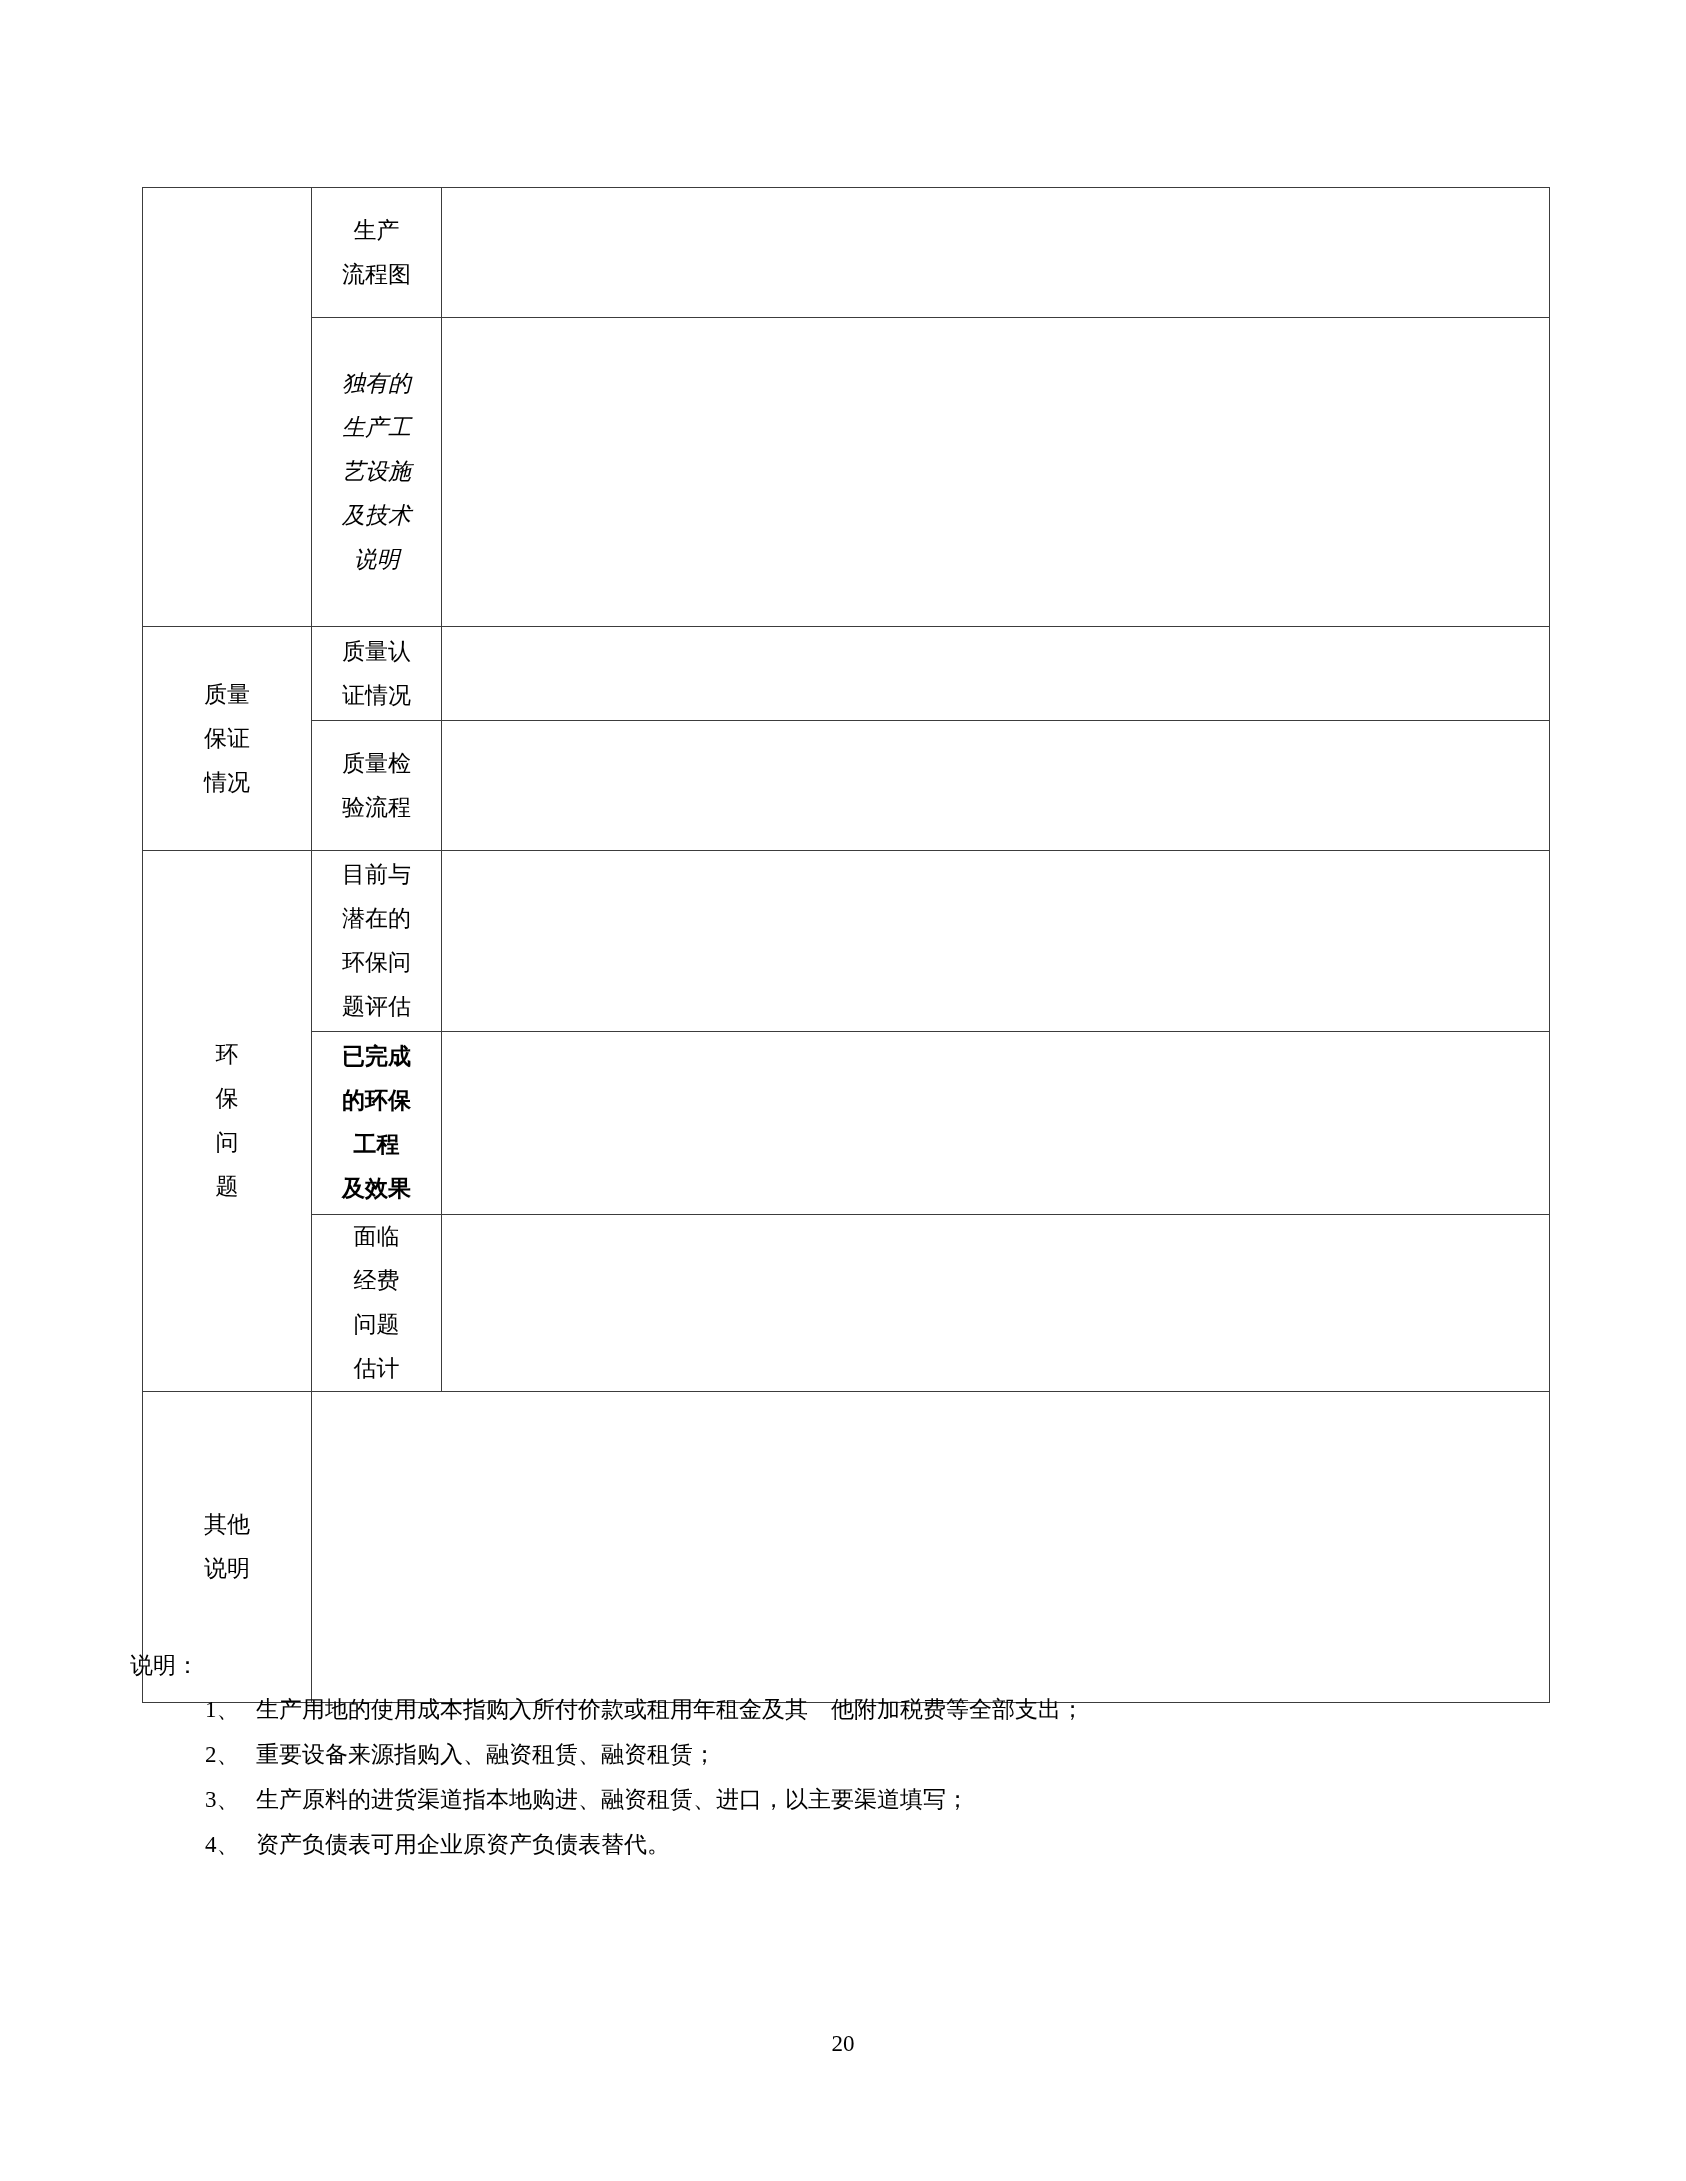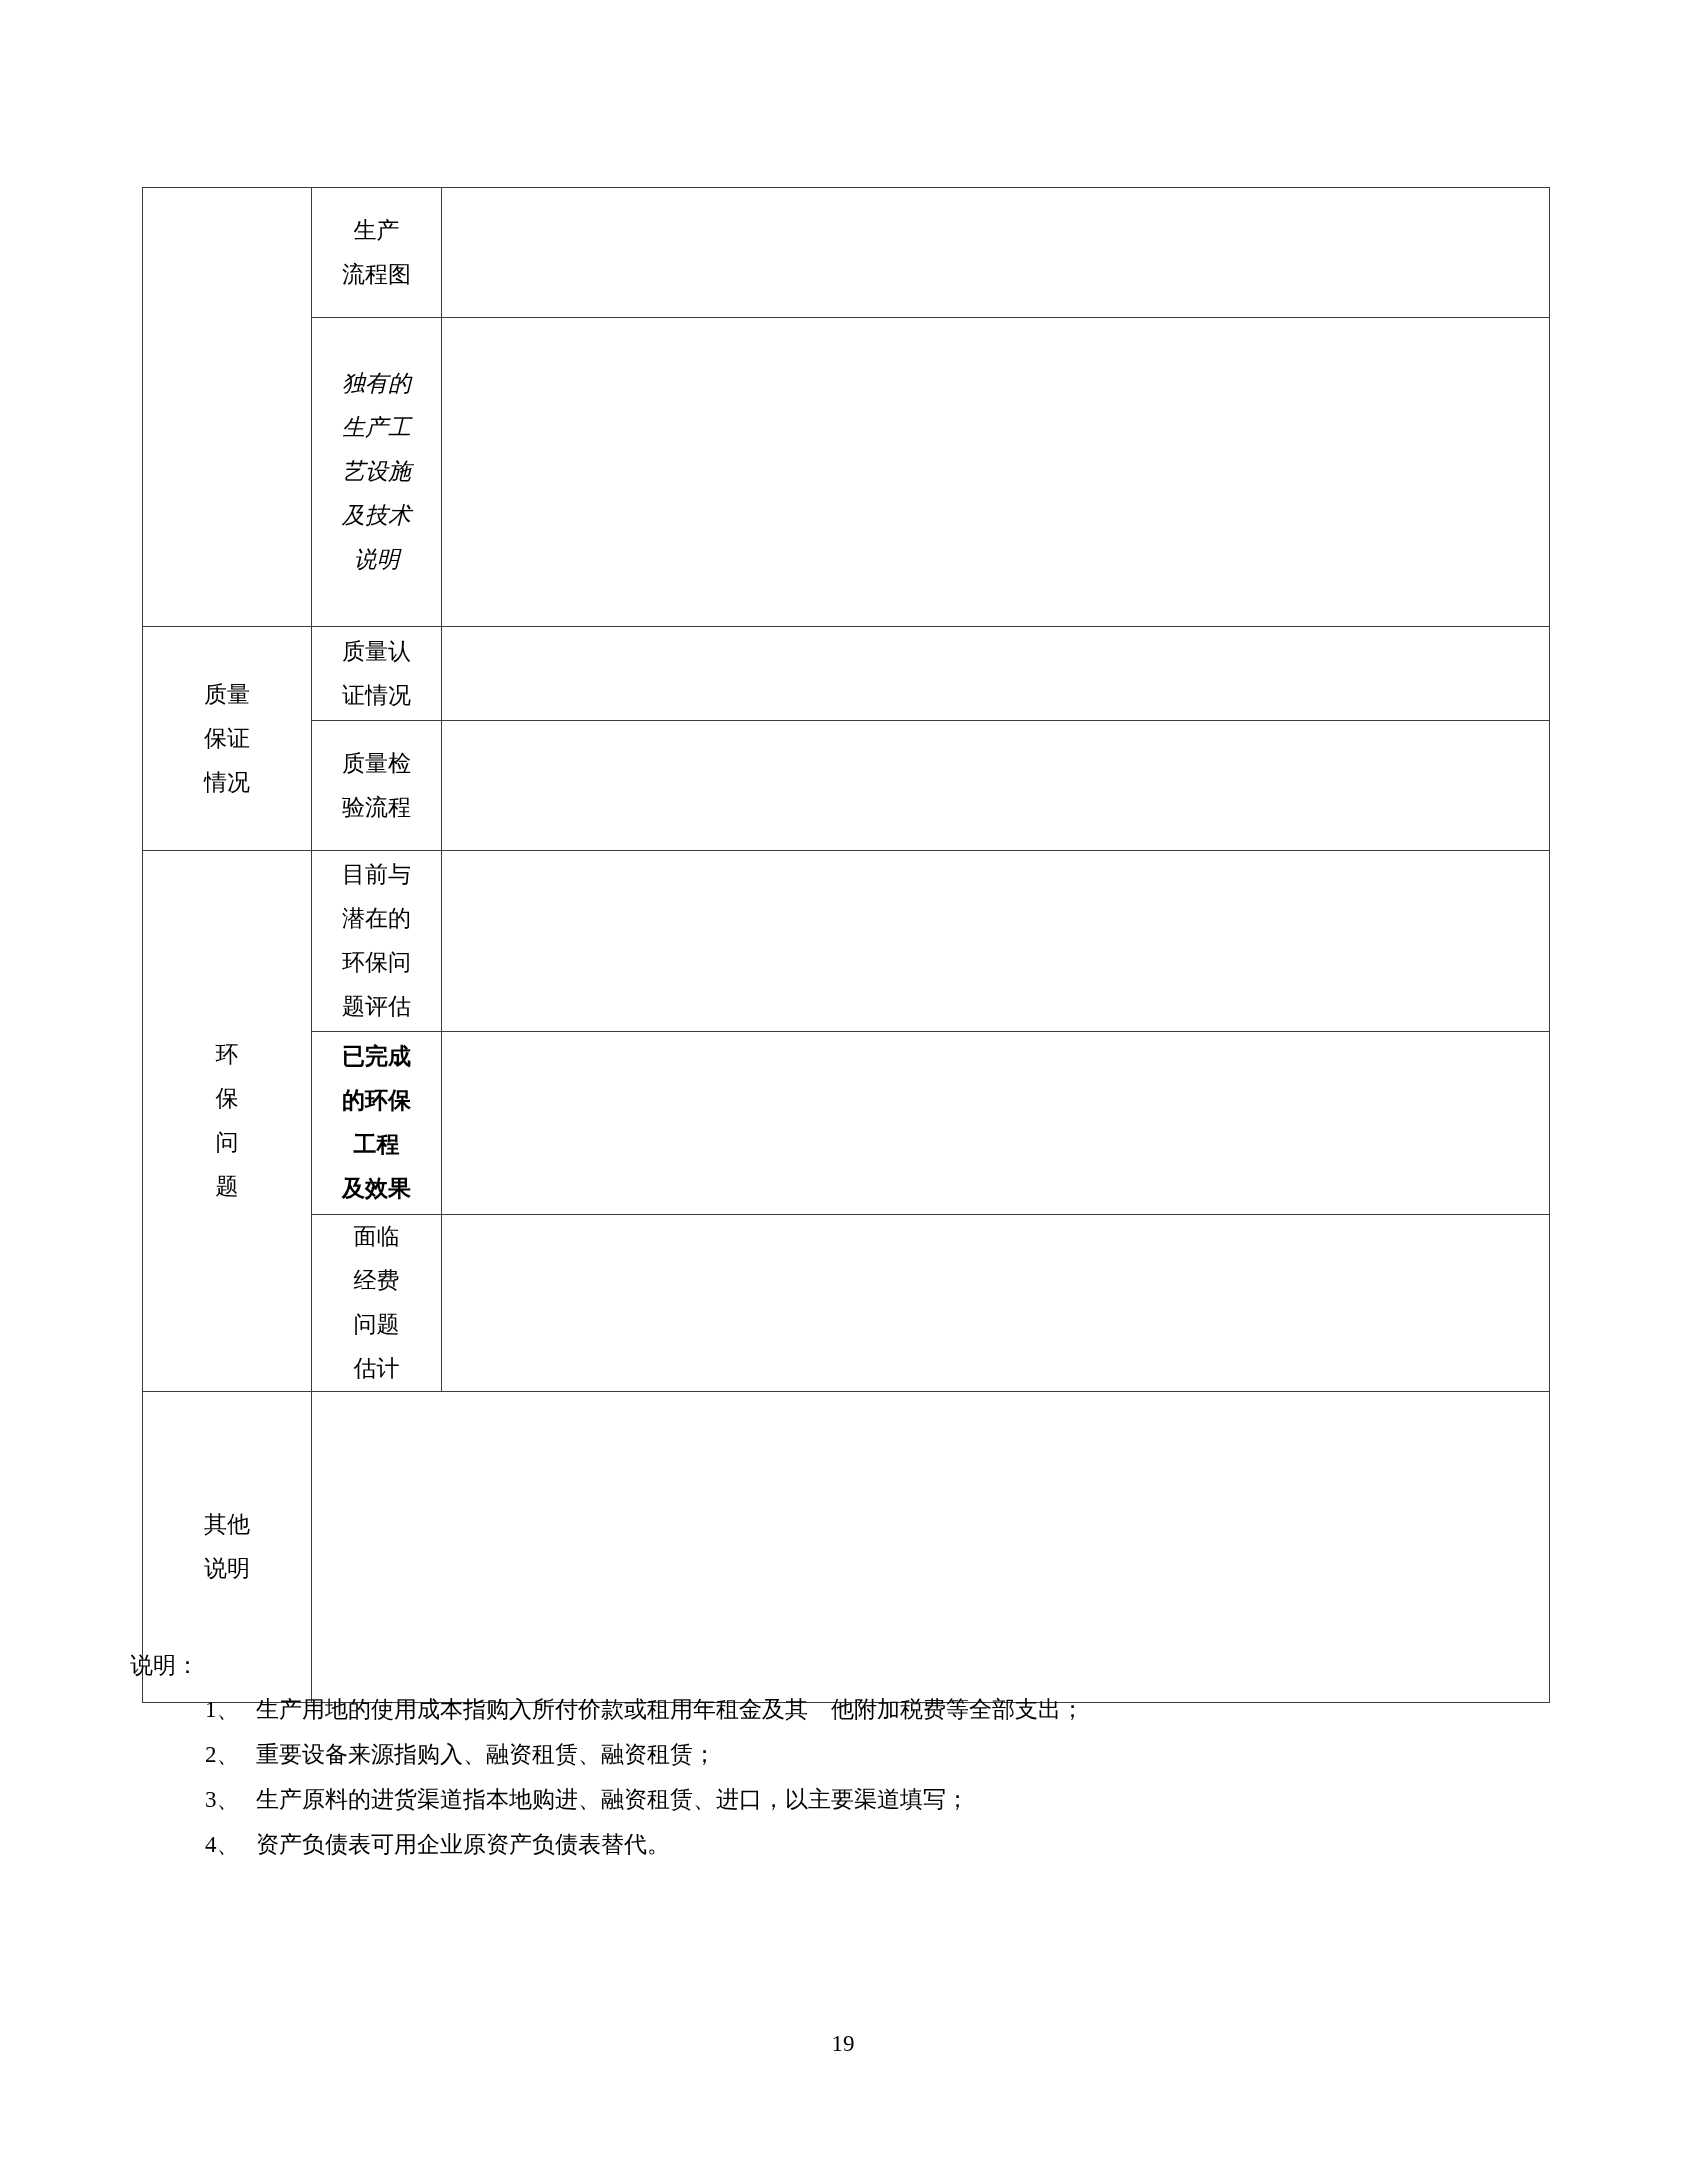--- a/index.html
+++ b/index.html
@@ -170,14 +170,14 @@
   <div class="note-item">
     <span class="note-num">3、</span>
     <span class="note-text">生产原料的进货渠道指本地购进、融资租赁、进口，以主要渠道填写；</span>
   </div>
   <div class="note-item">
     <span class="note-num">4、</span>
     <span class="note-text">资产负债表可用企业原资产负债表替代。</span>
   </div>
 </div>
 
-<div class="page-number">19</div>
+<div class="page-number">20</div>
 
 
 </body></html>

